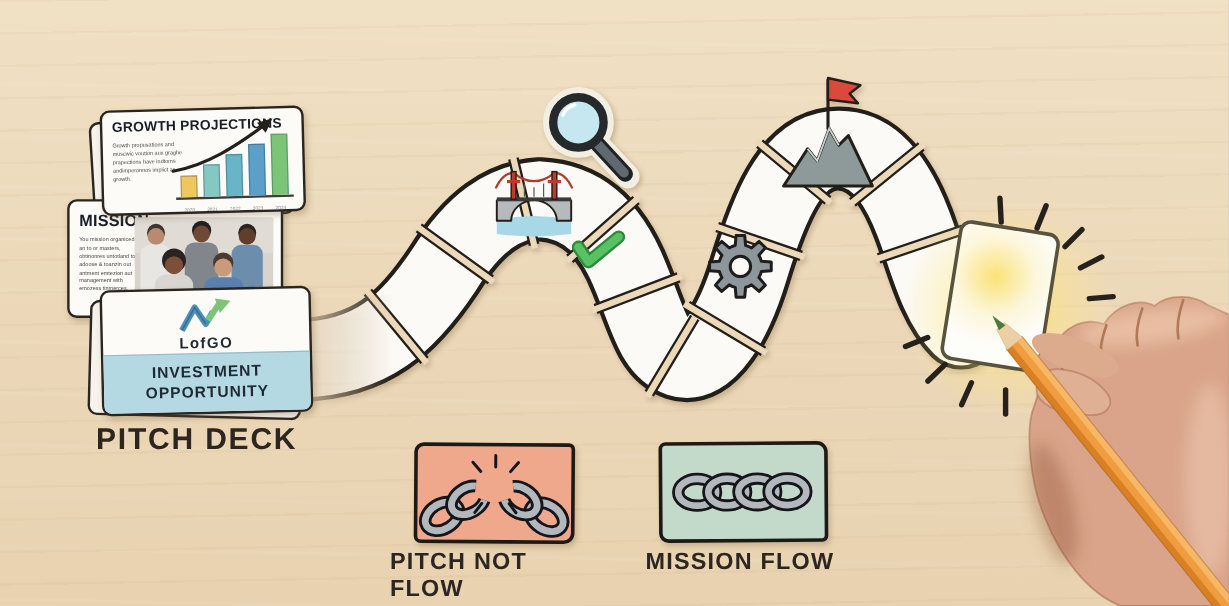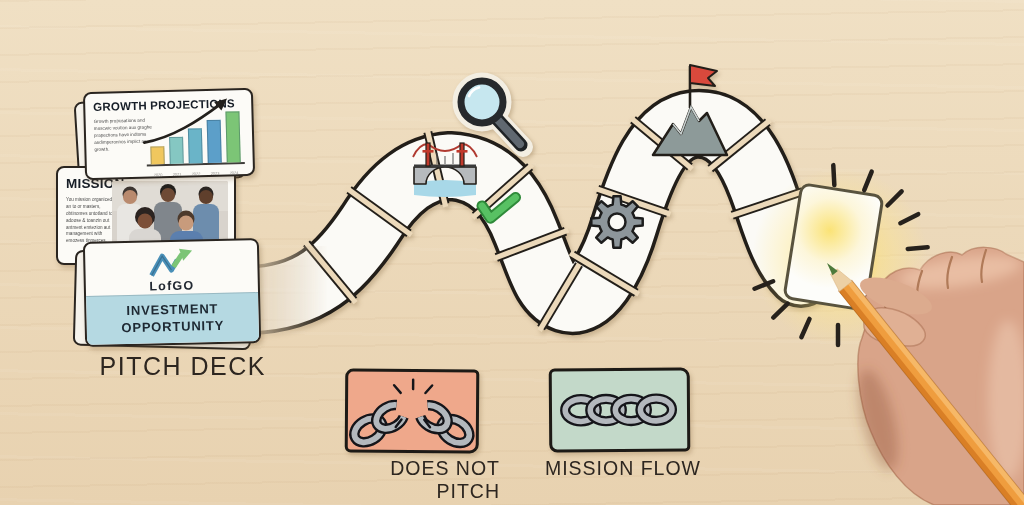--- a/index.html
+++ b/index.html
@@ -35,21 +35,21 @@
   .bar{flex:1;border:1px solid rgba(35,70,85,.35);border-bottom:none;}
   .years{position:absolute;left:0;bottom:3px;width:100%;display:flex;gap:5px;padding:0 4px;box-sizing:border-box;}
   .yr{flex:1;font-size:4px;color:#8d8b86;text-align:center;}
   .arrow-svg{position:absolute;left:-4px;top:-10px;width:94px;height:48px;overflow:visible;}
   .photo{position:absolute;right:6px;top:13px;width:116px;height:79px;border-radius:2px;overflow:hidden;}
   #invest-card .logo-zone{height:57px;display:flex;flex-direction:column;align-items:center;justify-content:center;gap:1px;}
   .logo-text{font-size:12.5px;font-weight:800;letter-spacing:1.2px;color:#232a33;}
   .band{position:absolute;left:0;right:0;bottom:0;height:48px;display:flex;flex-direction:column;
         align-items:center;justify-content:center;border-top:1px solid rgba(40,60,70,.2);}
   .band div{font-size:13px;font-weight:800;letter-spacing:.8px;color:#1e2933;line-height:1.3;}
-  .big-label{position:absolute;font-weight:400;color:#2d2620;text-align:right;}
+  .big-label{position:absolute;font-weight:700;color:#2d2620;text-align:left;}
   #pitch-label{left:80px;top:352px;width:186px;font-size:25px;letter-spacing:1.5px;}
   
   .legend-box{position:absolute;border:3px solid #1d1a16;box-sizing:border-box;
               box-shadow:2px 3px 4px rgba(115,85,45,.25);}
   #bad-box{left:345px;top:369px;width:134px;height:84px;border-radius:8px 5px 9px 6px;transform:rotate(.4deg);z-index:2;}
   #good-box{left:549px;top:368px;width:141px;height:84px;border-radius:6px 9px 5px 8px;transform:rotate(-.4deg);z-index:2;}
   .legend-label{font-size:19.5px;letter-spacing:1px;}
   #bad-label{left:325px;top:457px;width:175px;}
   #good-label{left:538px;top:457px;width:163px;}
   .chain-svg{position:absolute;inset:0;width:100%;height:100%;}
@@ -244,21 +244,21 @@
       </g>
       <g stroke="#15151a" stroke-width="2.6" stroke-linecap="round">
         <line x1="68" y1="18" x2="68" y2="8"></line>
         <line x1="55" y1="22" x2="48" y2="14"></line>
         <line x1="81" y1="22" x2="88" y2="14"></line>
         <line x1="56" y1="50" x2="50" y2="58"></line>
         <line x1="80" y1="50" x2="86" y2="58"></line>
       </g>
     </svg>
   </div>
-  <div id="bad-label" class="big-label legend-label">DOES NOT PITCH</div>
+  <div id="bad-label" class="big-label legend-label">PITCH NOT FLOW</div>
 
   <div id="good-box" class="legend-box" style="background: rgb(195, 217, 201);">
     <svg class="chain-svg" viewBox="0 0 141 84">
       <g>
         <ellipse cx="29" cy="42" rx="17" ry="12" fill="none" stroke="#15151a" stroke-width="11"></ellipse>
         <ellipse cx="29" cy="42" rx="17" ry="12" fill="none" stroke="#b3b8bd" stroke-width="6"></ellipse>
         <ellipse cx="56" cy="42" rx="17" ry="12" fill="none" stroke="#15151a" stroke-width="11"></ellipse>
         <ellipse cx="56" cy="42" rx="17" ry="12" fill="none" stroke="#b3b8bd" stroke-width="6"></ellipse>
         <ellipse cx="83" cy="42" rx="17" ry="12" fill="none" stroke="#15151a" stroke-width="11"></ellipse>
         <ellipse cx="83" cy="42" rx="17" ry="12" fill="none" stroke="#b3b8bd" stroke-width="6"></ellipse>

